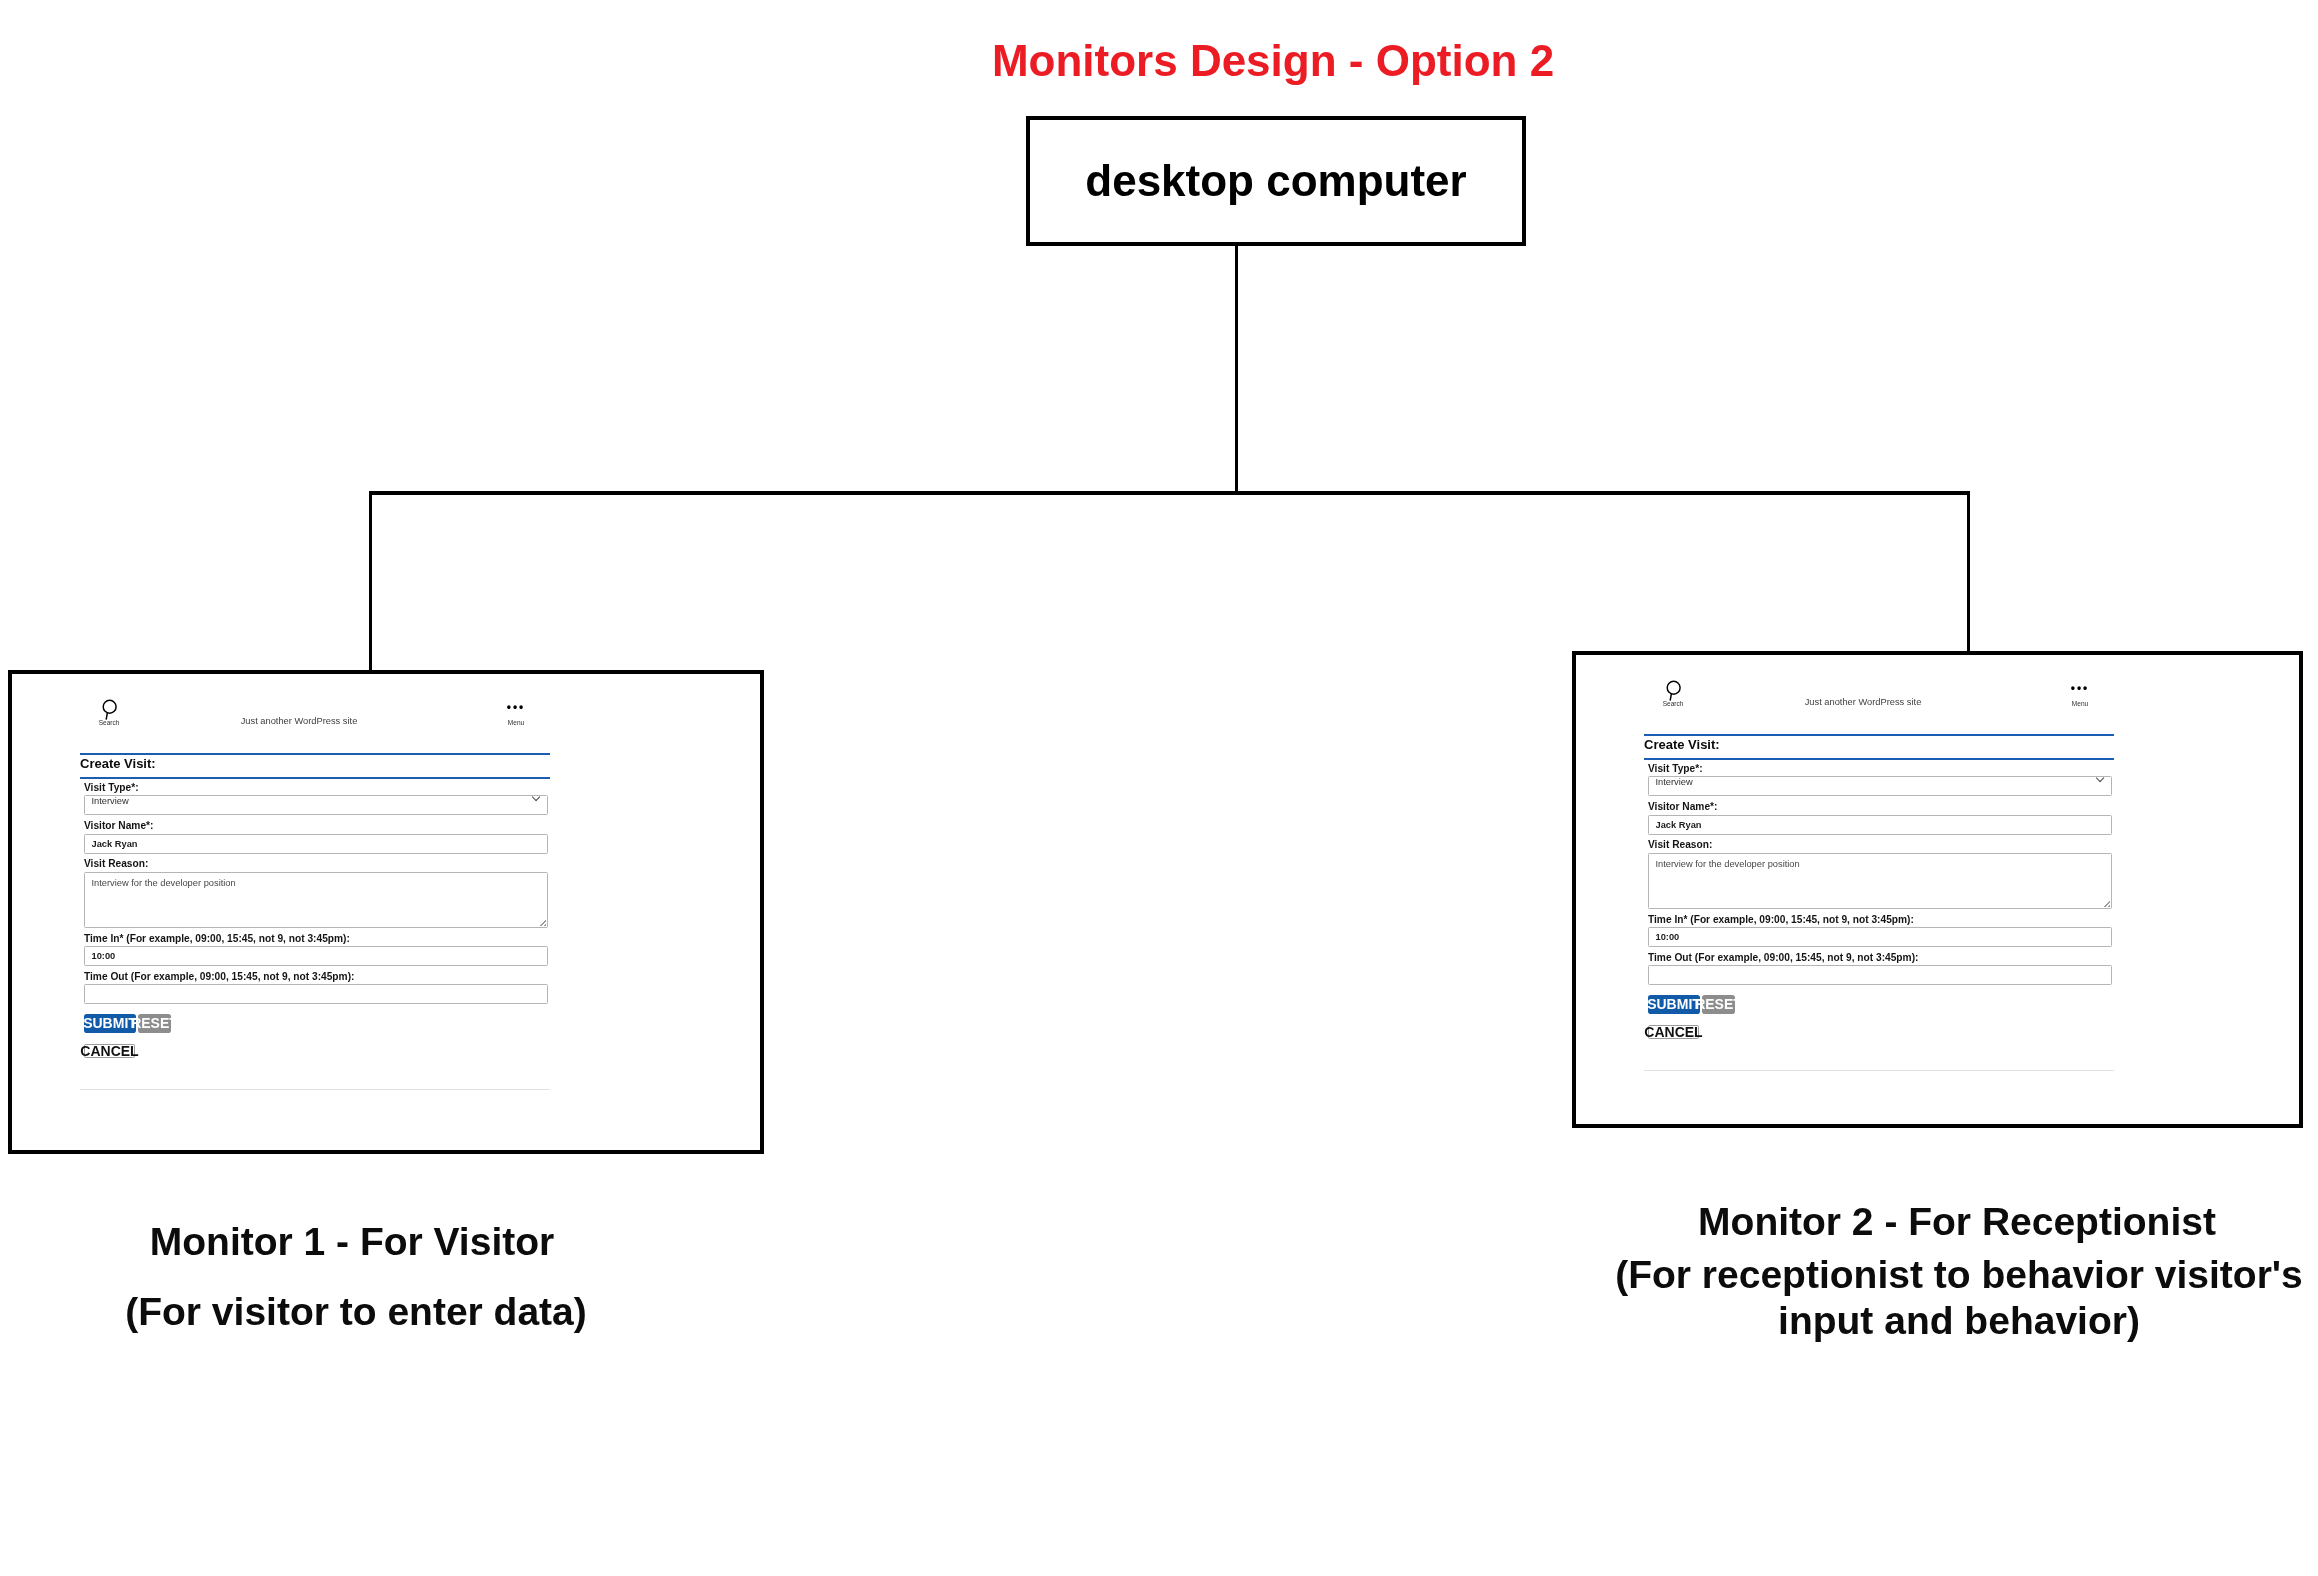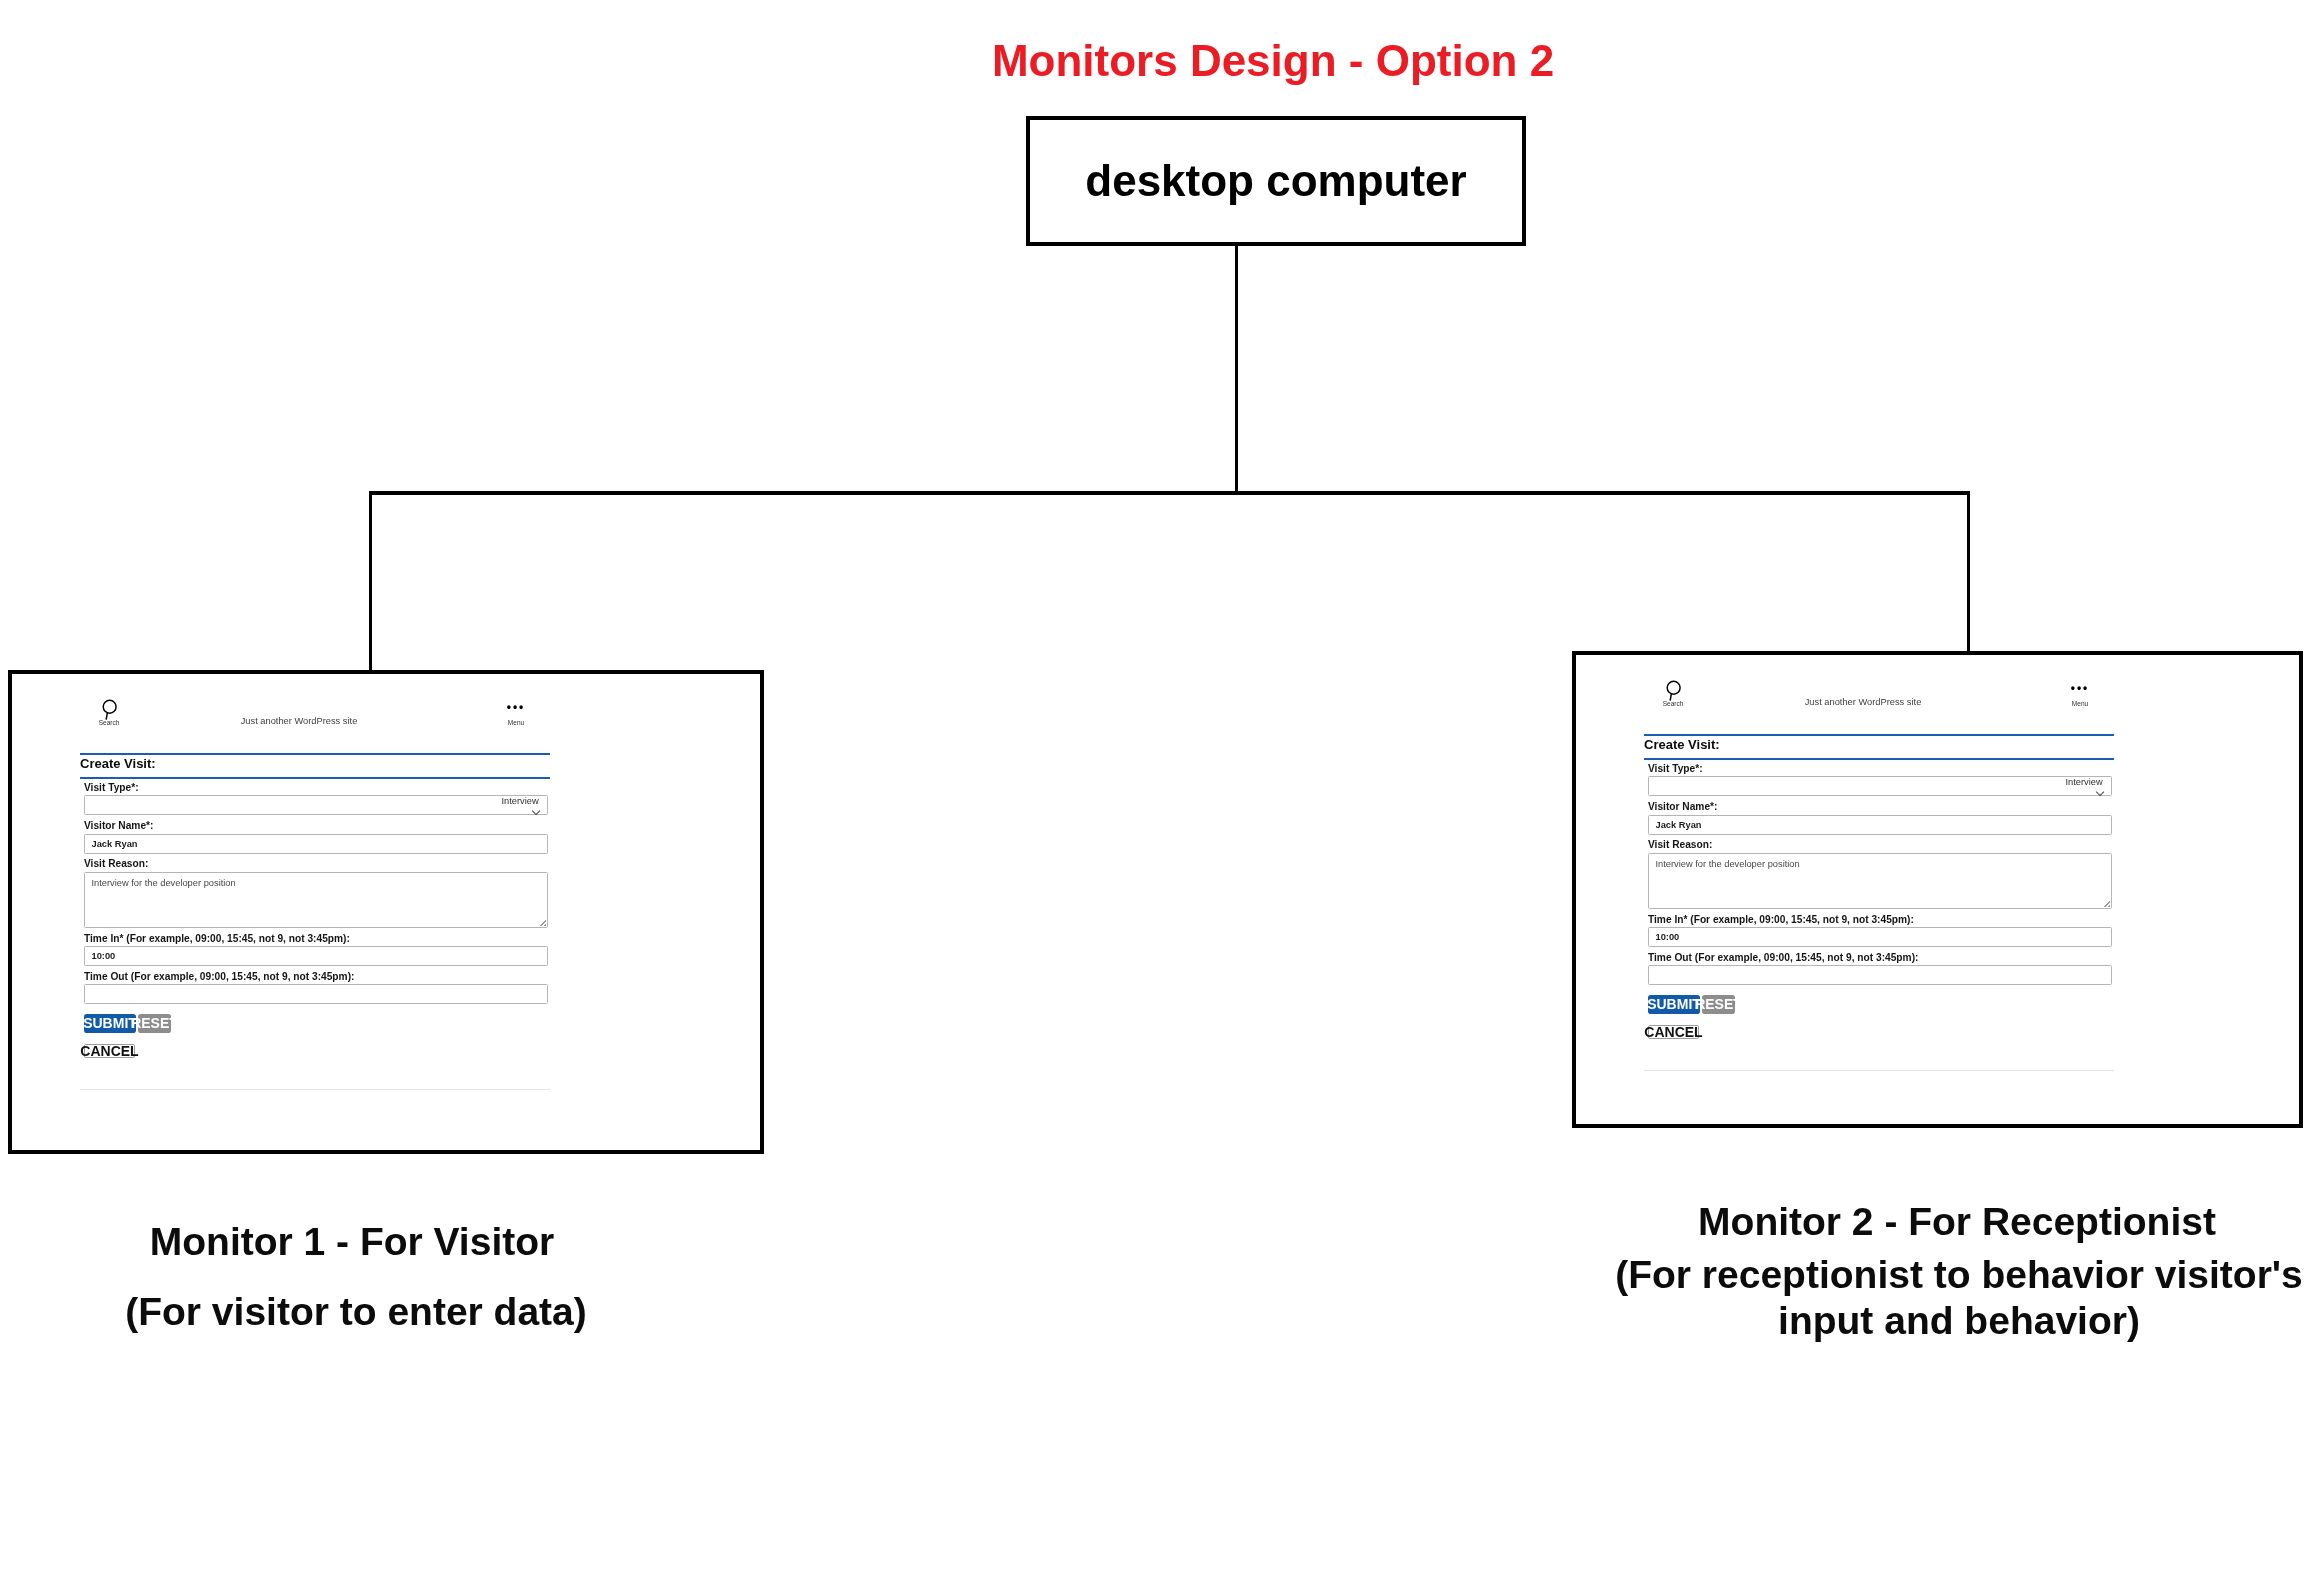--- a/index.html
+++ b/index.html
@@ -31,21 +31,21 @@
   .menu-dots{left:504px;top:25.5px;transform:translateX(-50%);font-size:12px;font-weight:bold;letter-spacing:1.9px;color:#000;}
   .hdr-menu-label{left:504px;top:45px;transform:translateX(-50%);font-size:6.5px;color:#2e2e2e;}
 
   
   .blueline{left:68px;width:470px;height:1.9px;background:#1b5db5;}
   .form-heading{left:68px;top:82px;font-size:13px;font-weight:bold;color:#0b0b0b;white-space:nowrap;}
   .flabel{left:72px;font-size:10.2px;font-weight:bold;color:#141414;white-space:nowrap;line-height:1;}
   .field{left:72px;width:464px;height:20px;border:0.9px solid #b5b5b5;border-radius:1.4px;background:#fff;
     box-sizing:border-box;font-family:"Liberation Sans","DejaVu Sans",sans-serif;}
   input.field{padding:0 6.5px;font-size:9.3px;font-weight:bold;color:#1c1c1c;outline:none;position:absolute;}
-  .select-box{display:flex;align-items:flex-end;justify-content:space-between;padding:0 8.3px 0 6.5px;flex-direction:column;}
+  .select-box{display:flex;align-items:flex-start;justify-content:space-between;padding:0 8.3px 0 6.5px;}
   .select-box .val{font-size:9.3px;color:#2f2f2f;}
   .chev{width:5.1px;height:5.1px;border-right:1.2px solid #4a4a4a;border-bottom:1.2px solid #4a4a4a;transform:rotate(45deg);margin-top:-2.3px;}
   .textarea-box{height:56px;padding:4.6px 6.5px;box-sizing:border-box;}
   .textarea-box .val{font-size:9.3px;color:#474747;}
   .resizer{position:absolute;right:0.9px;bottom:0.9px;width:7px;height:7px;
     background:repeating-linear-gradient(135deg,#9a9a9a 0 0.9px,transparent 0.9px 2.8px);
     clip-path:polygon(100% 0,100% 100%,0 100%);}
   .btn{position:absolute;display:flex;align-items:center;justify-content:center;box-sizing:border-box;
     font-size:14px;font-weight:bold;border:none;cursor:pointer;font-family:inherit;}
   .btn-submit{left:72px;top:340px;width:52px;height:18.5px;background:#115aa8;color:#fff;border-radius:2.8px;}

